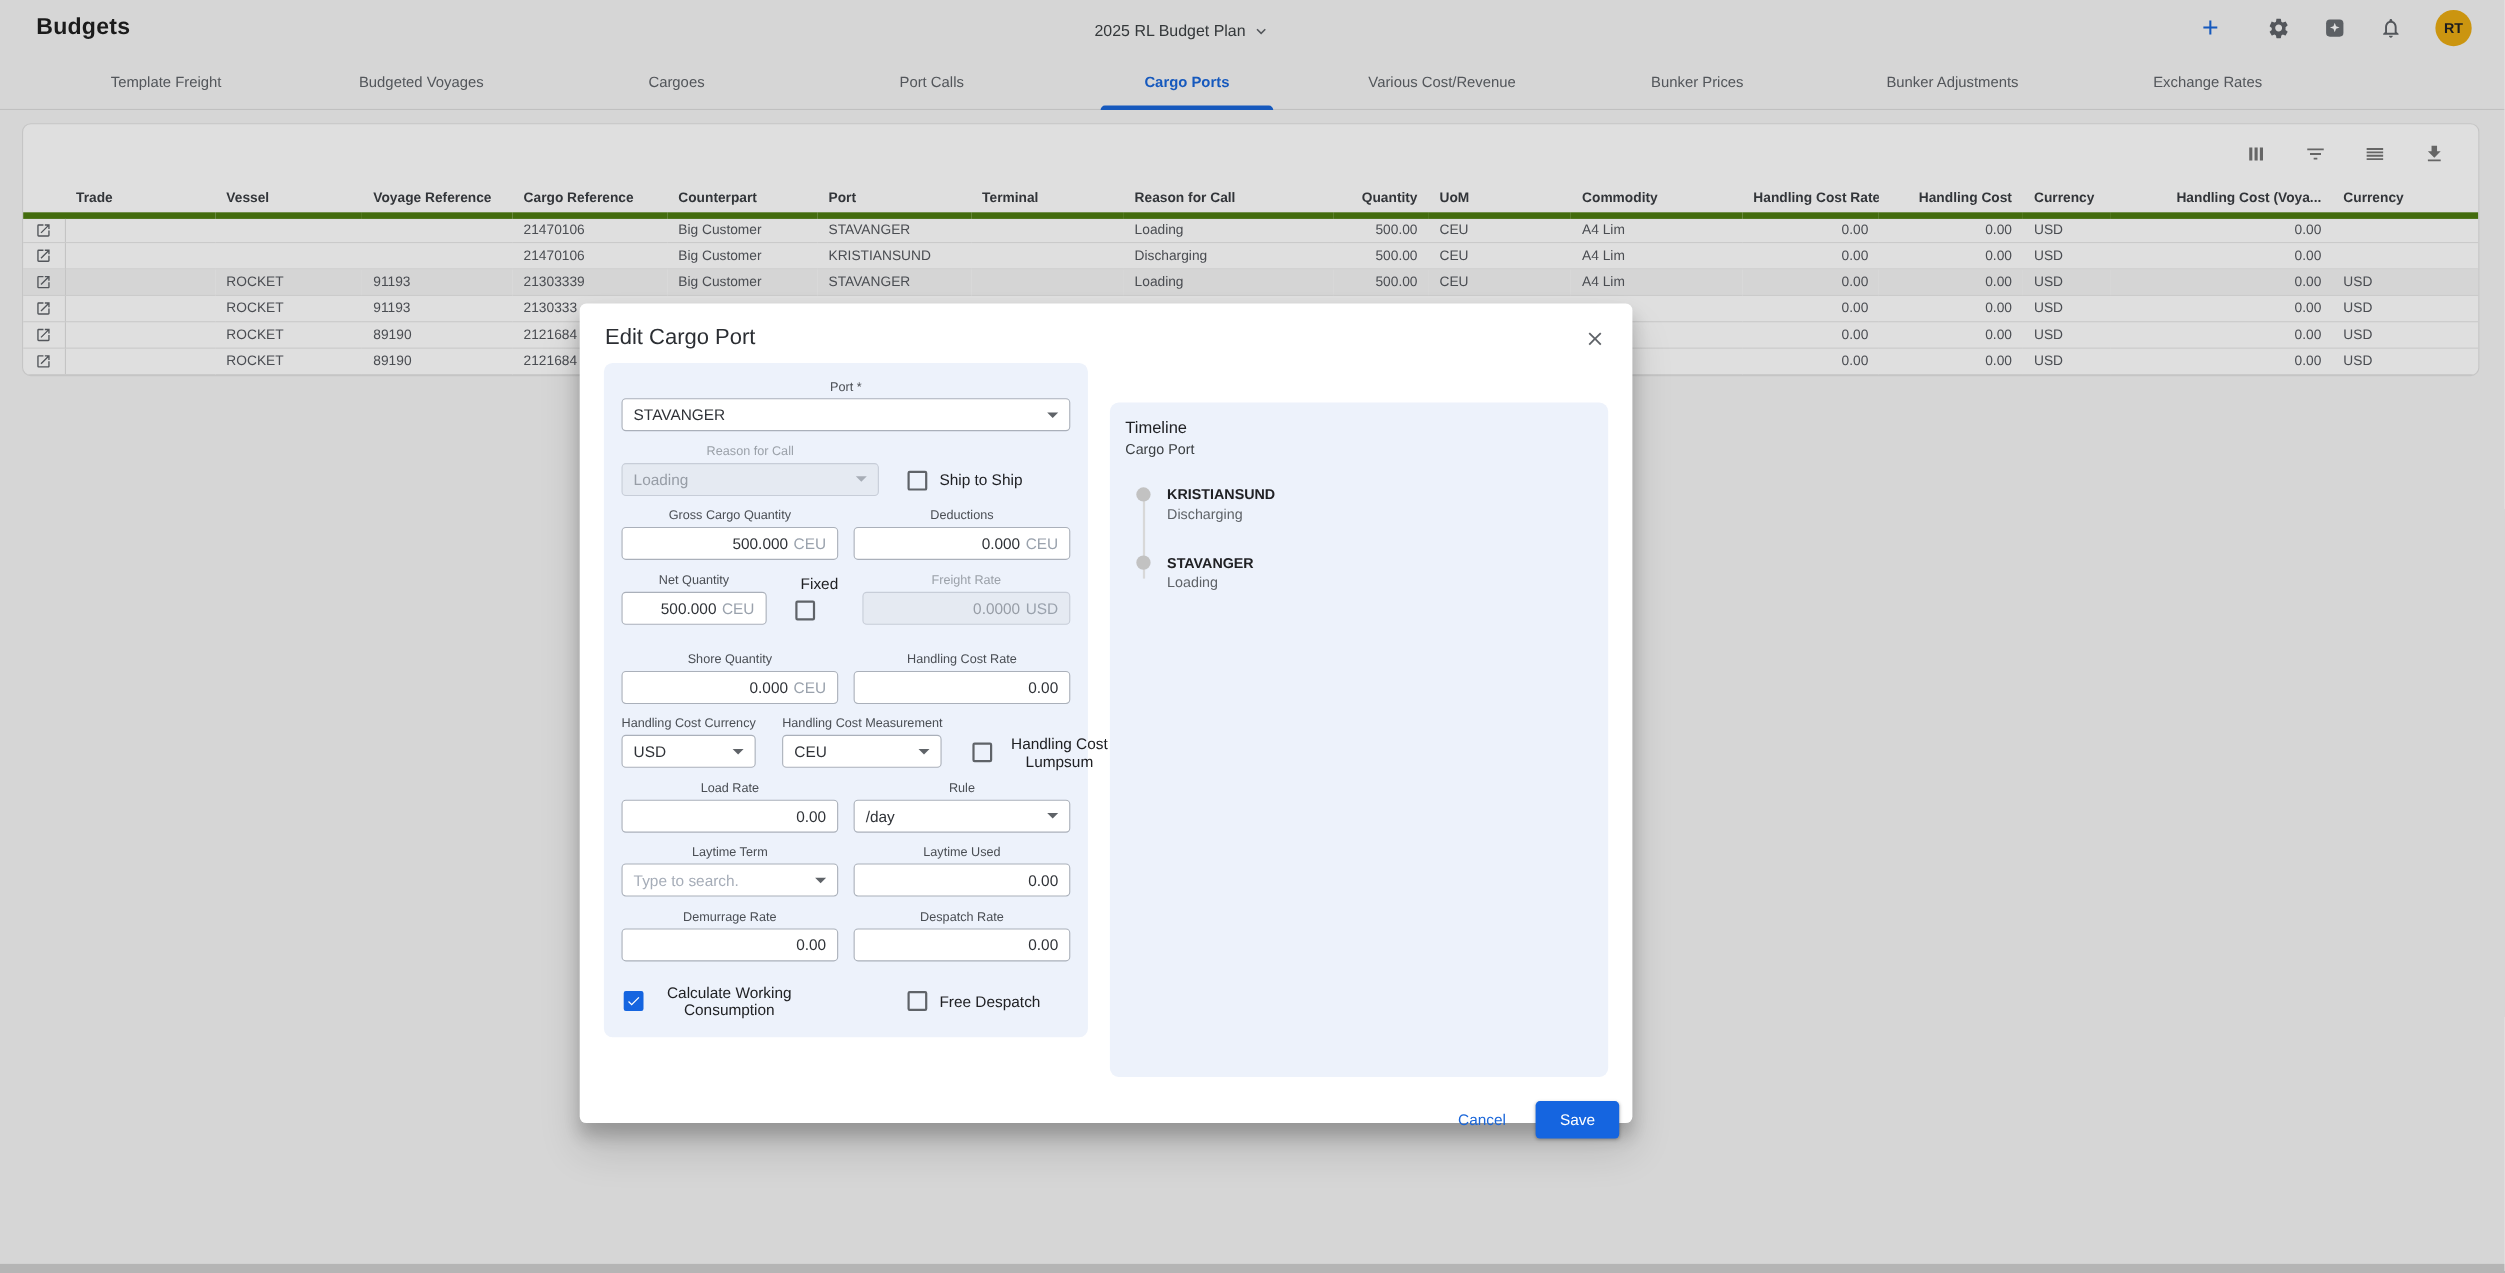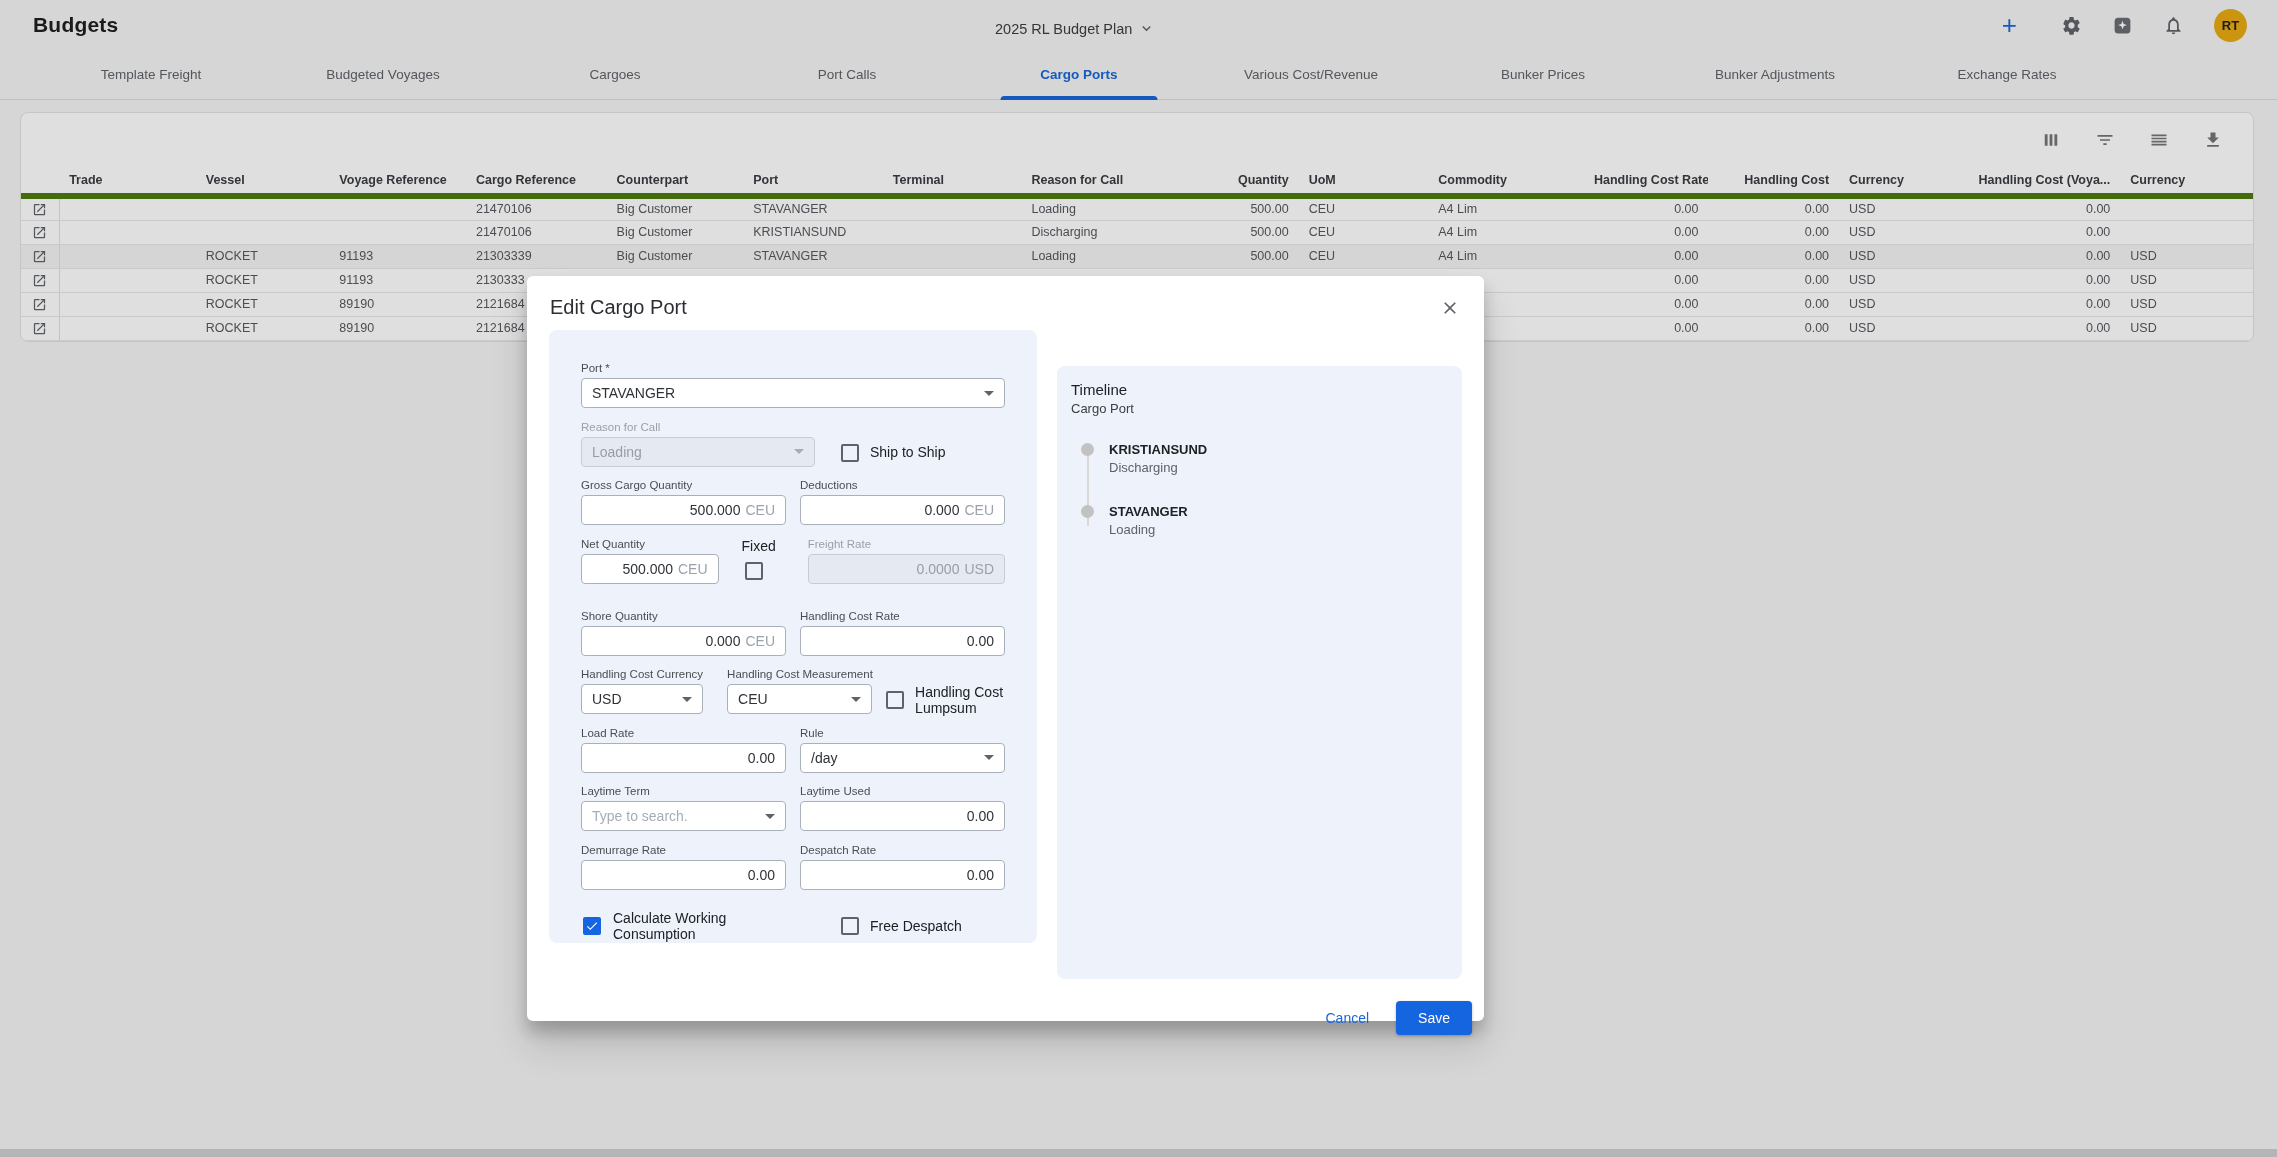--- a/index.html
+++ b/index.html
@@ -45,21 +45,21 @@
 
   
   .backdrop { position: absolute; inset: 0; background: rgba(0,0,0,0.125); z-index: 10; }
   .dialog { position: absolute; left: 527px; top: 276px; width: 957px; height: 745px; background: #fff; border-radius: 6px; z-index: 20;
     box-shadow: 0 11px 15px rgba(0,0,0,.2), 0 24px 38px rgba(0,0,0,.14); }
   .dialog-title-bar { height: 54px; padding: 20px 24px 0 23px; display: flex; align-items: flex-start; justify-content: space-between; }
   .dialog-title { font-size: 20px; font-weight: 500; color: #2b2e33; }
   .close-btn { width: 20px; height: 20px; fill: #5f6368; cursor: pointer; margin-top: 2px; }
   .dialog-body { display: flex; gap: 20px; padding: 0 22px; }
   .panel { background: #edf2fb; border-radius: 8px; height: 613px; }
-  .form-panel { width: 488px; padding: 32px; }
+  .form-panel { width: 440px; padding: 16px; text-align: center; }
   .timeline-panel { flex: 1; padding: 15px 14px; margin-top: 36px; }
 
   .frow { display: flex; gap: 14px; margin-bottom: 12.5px; }
   .flabel { font-size: 11.5px; color: #4a4e54; margin-bottom: 4px; white-space: nowrap; }
   .flabel.dis { color: #9ba1a9; }
   .input { height: 30px; border: 1px solid #aab0ba; border-radius: 4px; background: #fff; display: flex; align-items: center; padding: 0 10px; font-size: 14px; color: #2f3237; cursor: text; }
   .input.num { justify-content: flex-end; }
   .input .unit { margin-left: 5px; color: #9aa2ad; }
   .input.select { justify-content: space-between; cursor: pointer; }
   .input.disabled { background: #e5eaf2; border-color: #c7cdd8; color: #979da6; cursor: default; }
@@ -74,21 +74,21 @@
 
   .cb { width: 18px; height: 18px; border: 2px solid #5f6368; border-radius: 2px; background: #fff0; display: inline-flex; align-items: center; justify-content: center; cursor: pointer; flex: none; }
   .cb.checked { background: #1565e0; border-color: #1565e0; }
   .cb.checked svg { width: 16px; height: 16px; }
   .cb-label { font-size: 14px; color: #202124; line-height: 1.18; }
   .check-inline { display: flex; align-items: center; gap: 11px; align-self: flex-end; margin-bottom: 5px; }
   .check-inline.ml { margin-left: 12px; }
   .fixed-wrap { width: 63px; margin-left: 9px; display: flex; flex-direction: column; }
   .fixed-label { font-size: 14px; color: #202124; margin-bottom: 8px; }
   .fixed-wrap .cb { margin-left: 3px; }
-  .lumpsum-wrap { display: flex; align-items: center; gap: 11px; align-self: flex-end; margin-bottom: -3px; }
+  .lumpsum-wrap { display: flex; align-items: center; gap: 11px; margin-left: 14px; align-self: flex-end; margin-bottom: -3px; }
   .lumpsum-wrap .cb-label { width: 100px; }
   .final-checks { display: flex; margin-top: 20px; }
   .calc-wrap { display: flex; align-items: center; gap: 12px; margin-left: 2px; width: 258px; }
   .calc-wrap .cb-label { width: 132px; }
   .free-wrap { display: flex; align-items: center; gap: 11px; }
 
   
   .tl-title { font-size: 15px; color: #202124; }
   .tl-subtitle { font-size: 13px; color: #3c4043; margin-top: 3px; }
   .tl-items { position: relative; margin: 26px 0 0 10px; }

